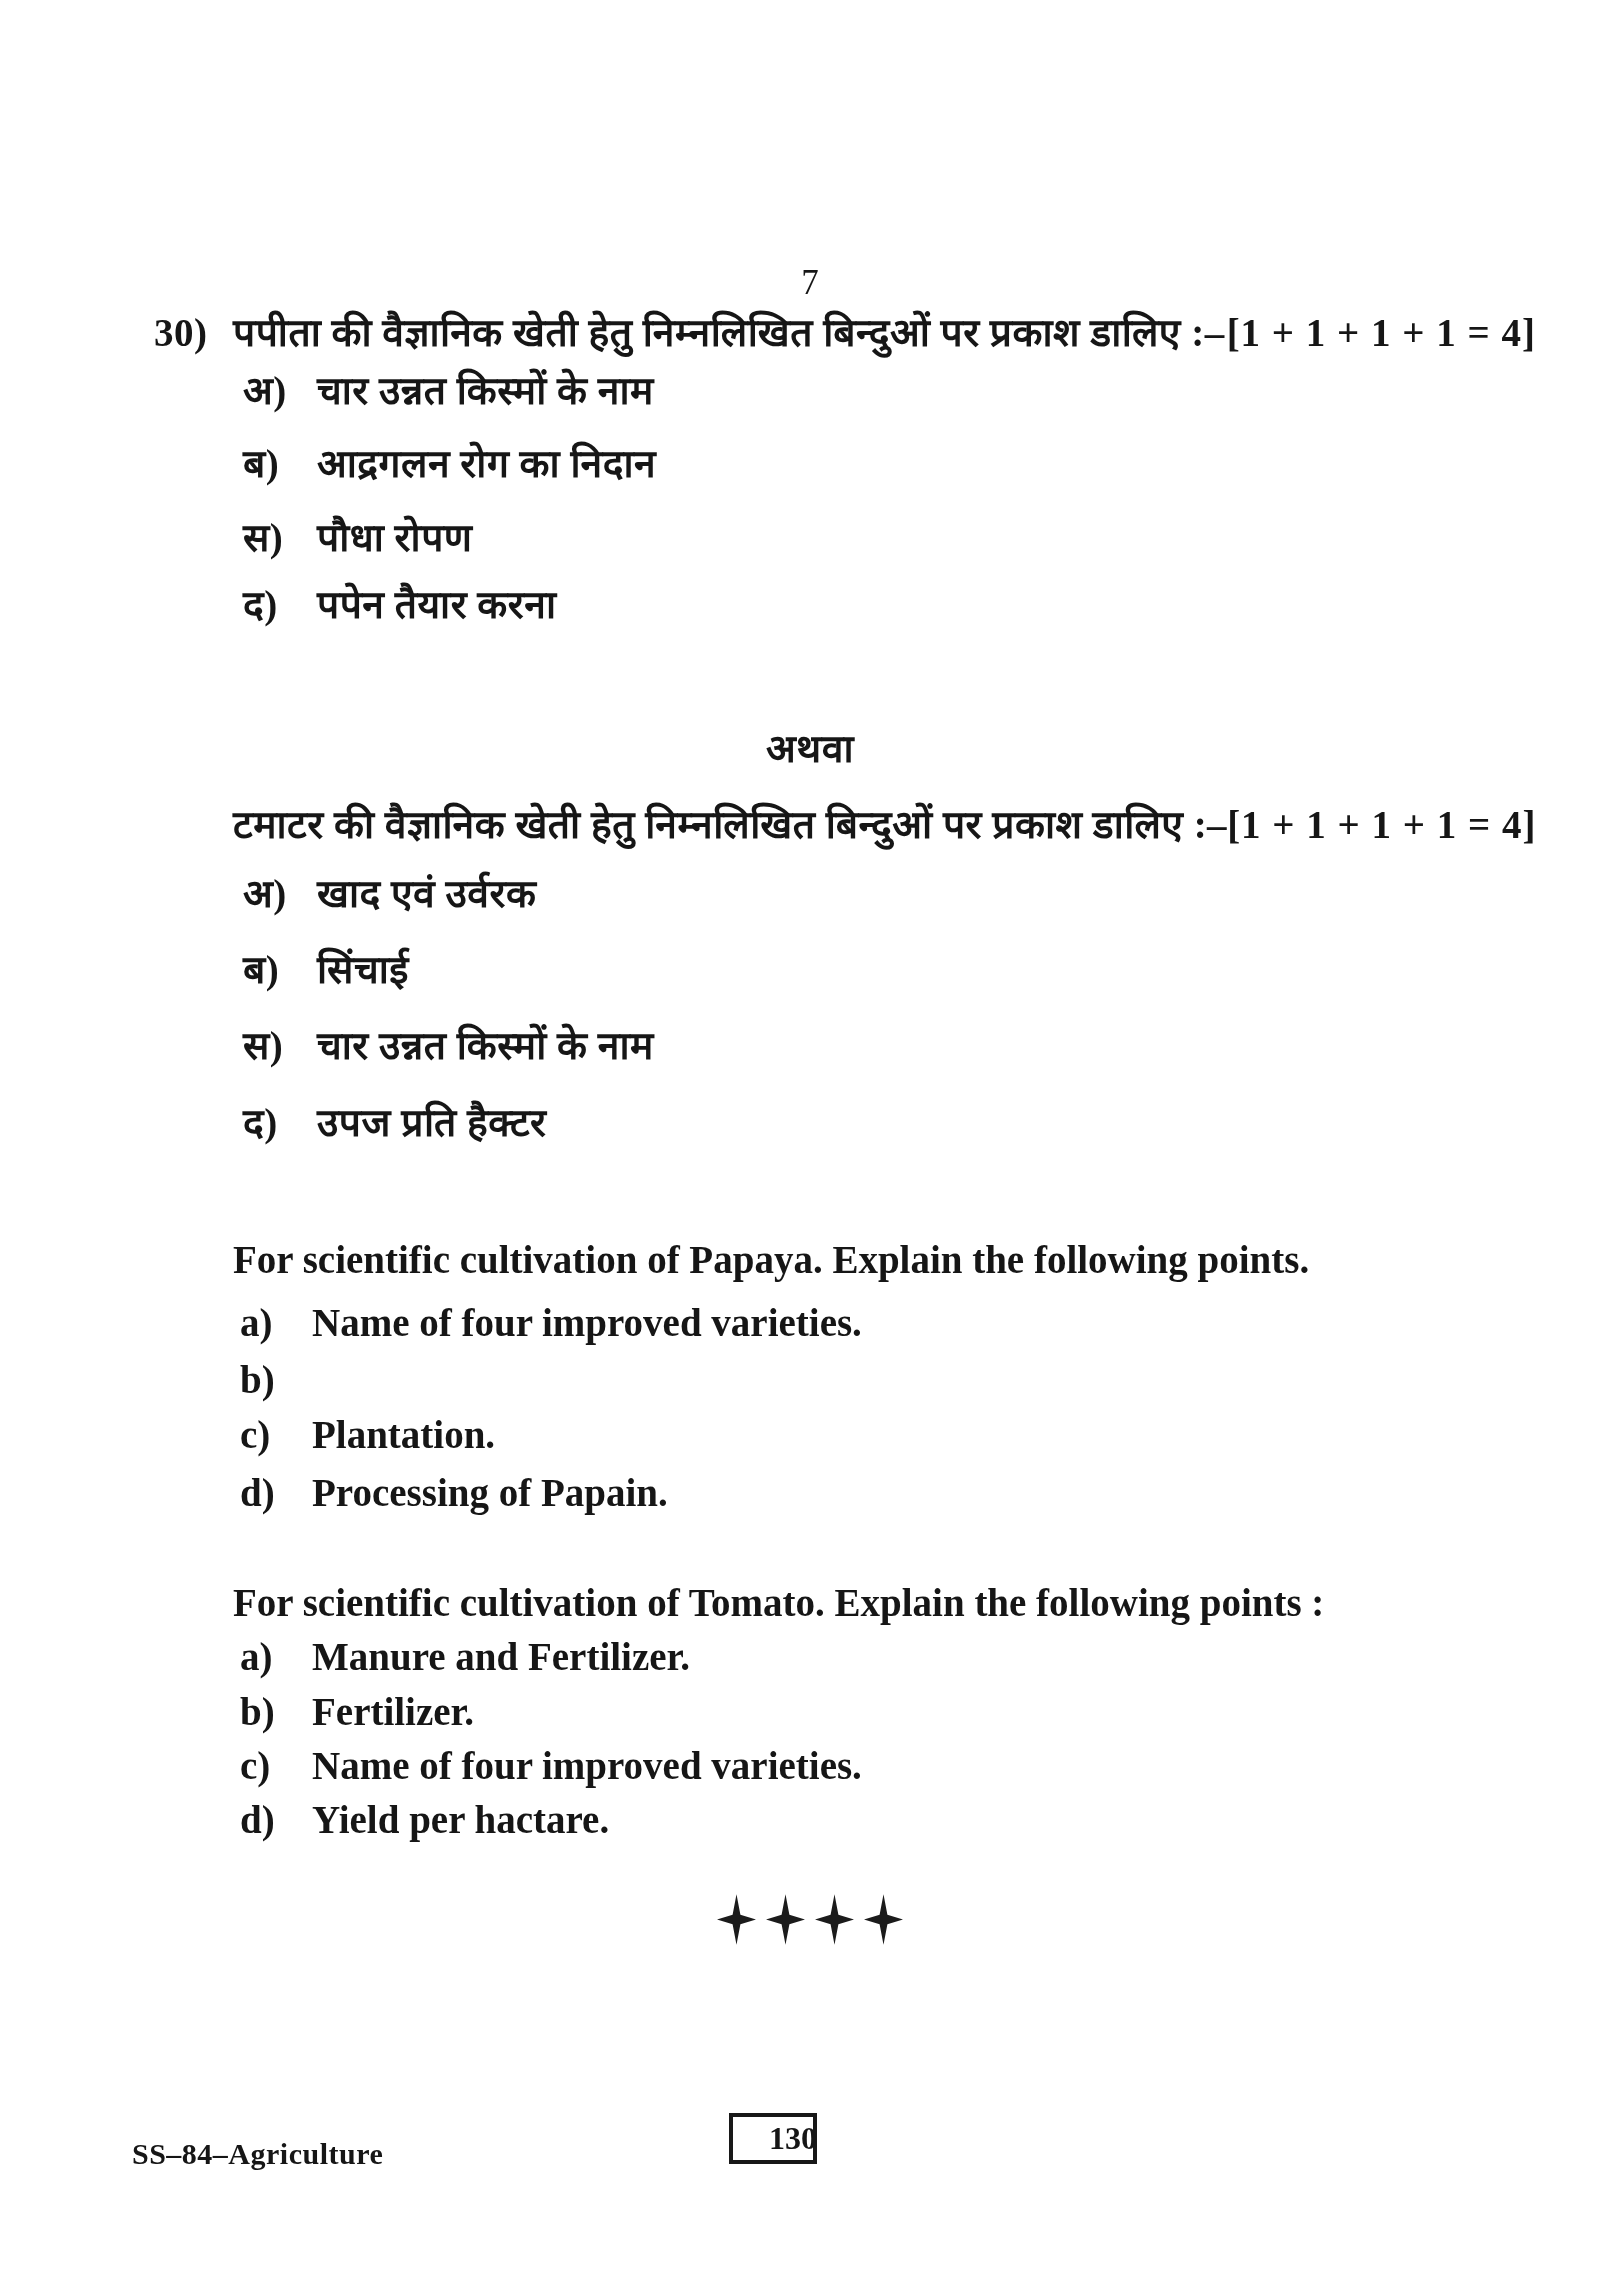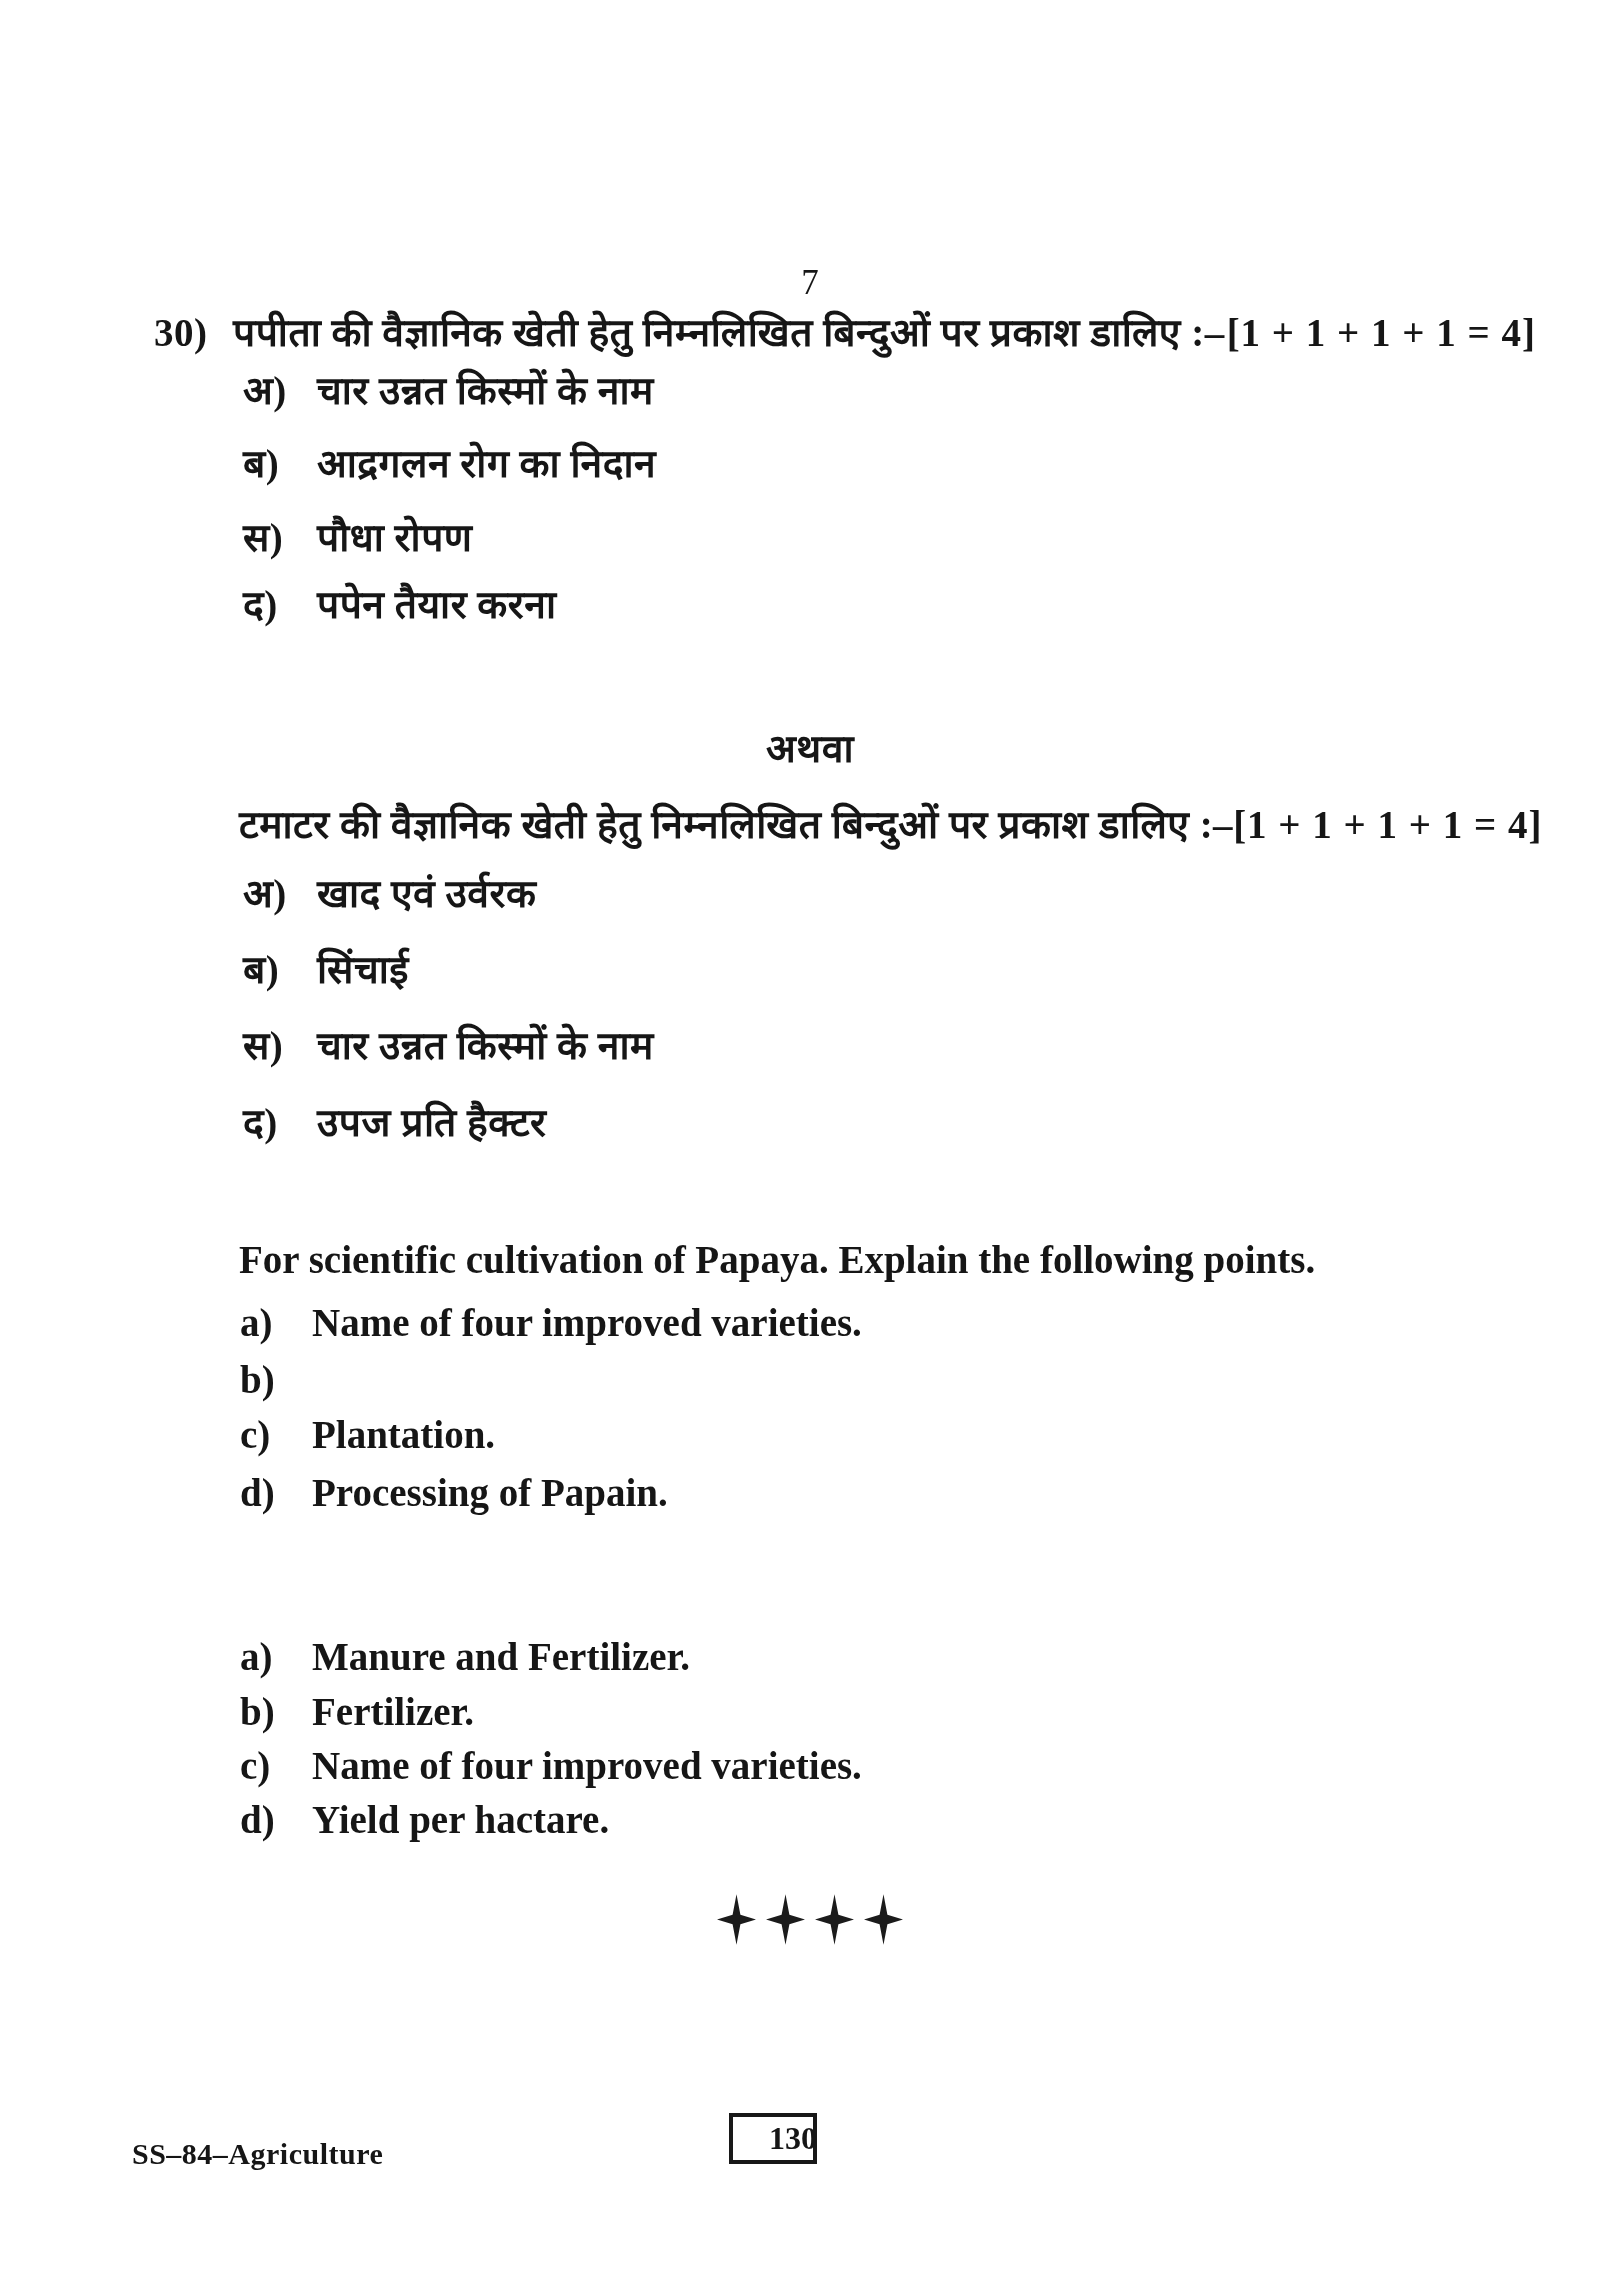--- a/index.html
+++ b/index.html
@@ -31,21 +31,21 @@
   .pageno {
     position: absolute;
     top: 263px; left: 0; right: 0;
     text-align: center;
     font-size: 35px;
     font-weight: 400;
   }
   .q-row { padding-left: 154px; padding-right: 84px; }
   .qnum { width: 79px; flex: none; font-weight: 700; }
   .marks { margin-left: auto; font-weight: 700; letter-spacing: 1px; }
-  .head-row { padding-left: 233px; padding-right: 92px; margin-left: 6px; }
+  .head-row { padding-left: 233px; padding-right: 92px; }
   .item-row { padding-left: 243px; }
   .ilabel { width: 74px; flex: none; }
   .item-row-en { padding-left: 240px; }
   .elabel { width: 72px; flex: none; }
   .or-word { font-size: 39px; }
   .stars-row {
     position: absolute;
     top: 1894px; left: 0; right: 0;
     display: flex;
     justify-content: center;
@@ -144,20 +144,23 @@
   <div class="row item-row-en en" style="top:1408px">
     <span class="elabel">c)</span>
     <span>Plantation.</span>
   </div>
   <div class="row item-row-en en" style="top:1466px">
     <span class="elabel">d)</span>
     <span>Processing of Papain.</span>
   </div>
 
 
+  <div class="row head-row en" style="top:1576px">
+    <span>For scientific cultivation of Tomato. Explain the following points :</span>
+  </div>
 
   <div class="row item-row-en en" style="top:1630px">
     <span class="elabel">a)</span>
     <span>Manure and Fertilizer.</span>
   </div>
   <div class="row item-row-en en" style="top:1685px">
     <span class="elabel">b)</span>
     <span>Fertilizer.</span>
   </div>
   <div class="row item-row-en en" style="top:1739px">

